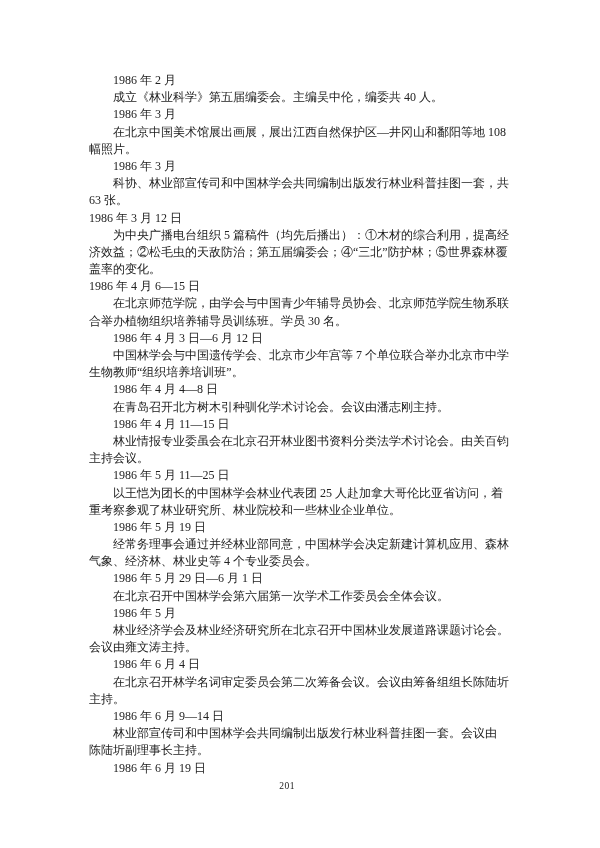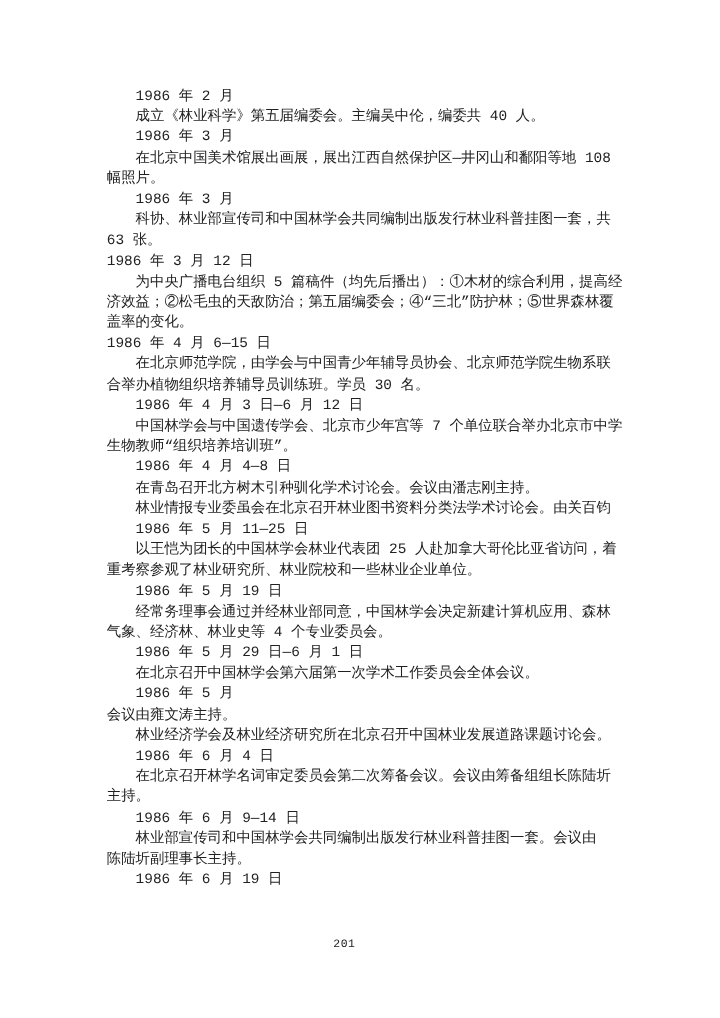--- a/index.html
+++ b/index.html
@@ -6,21 +6,21 @@
     margin: 0;
     padding: 0;
     background: #ffffff;
   }
   .page {
     position: relative;
     width: 600px;
     height: 848px;
     background: var(--page-bg, #ffffff);
     overflow: hidden;
-    font-family: Liberation Mono, monospace;
+    font-family: Liberation Serif, serif;
   }
   .body-text {
     position: absolute;
     left: 89px;
     top: 72px;
     width: 430px;
     font-size: 12px;
     line-height: 17.2px;
     color: var(--text-color, #212121);
     text-align: left;
@@ -62,32 +62,34 @@
       <div class="line">济效益；②松毛虫的天敌防治；第五届编委会；④“三北”防护林；⑤世界森林覆</div>
       <div class="line">盖率的变化。</div>
       <div class="line">1986 年 4 月 6—15 日</div>
       <div class="line indent">在北京师范学院，由学会与中国青少年辅导员协会、北京师范学院生物系联</div>
       <div class="line">合举办植物组织培养辅导员训练班。学员 30 名。</div>
       <div class="line indent">1986 年 4 月 3 日—6 月 12 日</div>
       <div class="line indent">中国林学会与中国遗传学会、北京市少年宫等 7 个单位联合举办北京市中学</div>
       <div class="line">生物教师“组织培养培训班”。</div>
       <div class="line indent">1986 年 4 月 4—8 日</div>
       <div class="line indent">在青岛召开北方树木引种驯化学术讨论会。会议由潘志刚主持。</div>
+      <div class="line indent">1986 年 4 月 11—15 日</div>
       <div class="line indent">林业情报专业委虽会在北京召开林业图书资料分类法学术讨论会。由关百钧</div>
+      <div class="line">主持会议。</div>
       <div class="line indent">1986 年 5 月 11—25 日</div>
       <div class="line indent">以王恺为团长的中国林学会林业代表团 25 人赴加拿大哥伦比亚省访问，着</div>
       <div class="line">重考察参观了林业研究所、林业院校和一些林业企业单位。</div>
       <div class="line indent">1986 年 5 月 19 日</div>
       <div class="line indent">经常务理事会通过并经林业部同意，中国林学会决定新建计算机应用、森林</div>
       <div class="line">气象、经济林、林业史等 4 个专业委员会。</div>
       <div class="line indent">1986 年 5 月 29 日—6 月 1 日</div>
       <div class="line indent">在北京召开中国林学会第六届第一次学术工作委员会全体会议。</div>
       <div class="line indent">1986 年 5 月</div>
+      <div class="line indent">林业经济学会及林业经济研究所在北京召开中国林业发展道路课题讨论会。</div>
       <div class="line">会议由雍文涛主持。</div>
-      <div class="line indent">林业经济学会及林业经济研究所在北京召开中国林业发展道路课题讨论会。</div>
       <div class="line indent">1986 年 6 月 4 日</div>
       <div class="line indent">在北京召开林学名词审定委员会第二次筹备会议。会议由筹备组组长陈陆圻</div>
       <div class="line">主持。</div>
       <div class="line indent">1986 年 6 月 9—14 日</div>
       <div class="line indent">林业部宣传司和中国林学会共同编制出版发行林业科普挂图一套。会议由</div>
       <div class="line">陈陆圻副理事长主持。</div>
       <div class="line indent">1986 年 6 月 19 日</div>
     </div>
   <div class="folio">201</div>
 </div>

